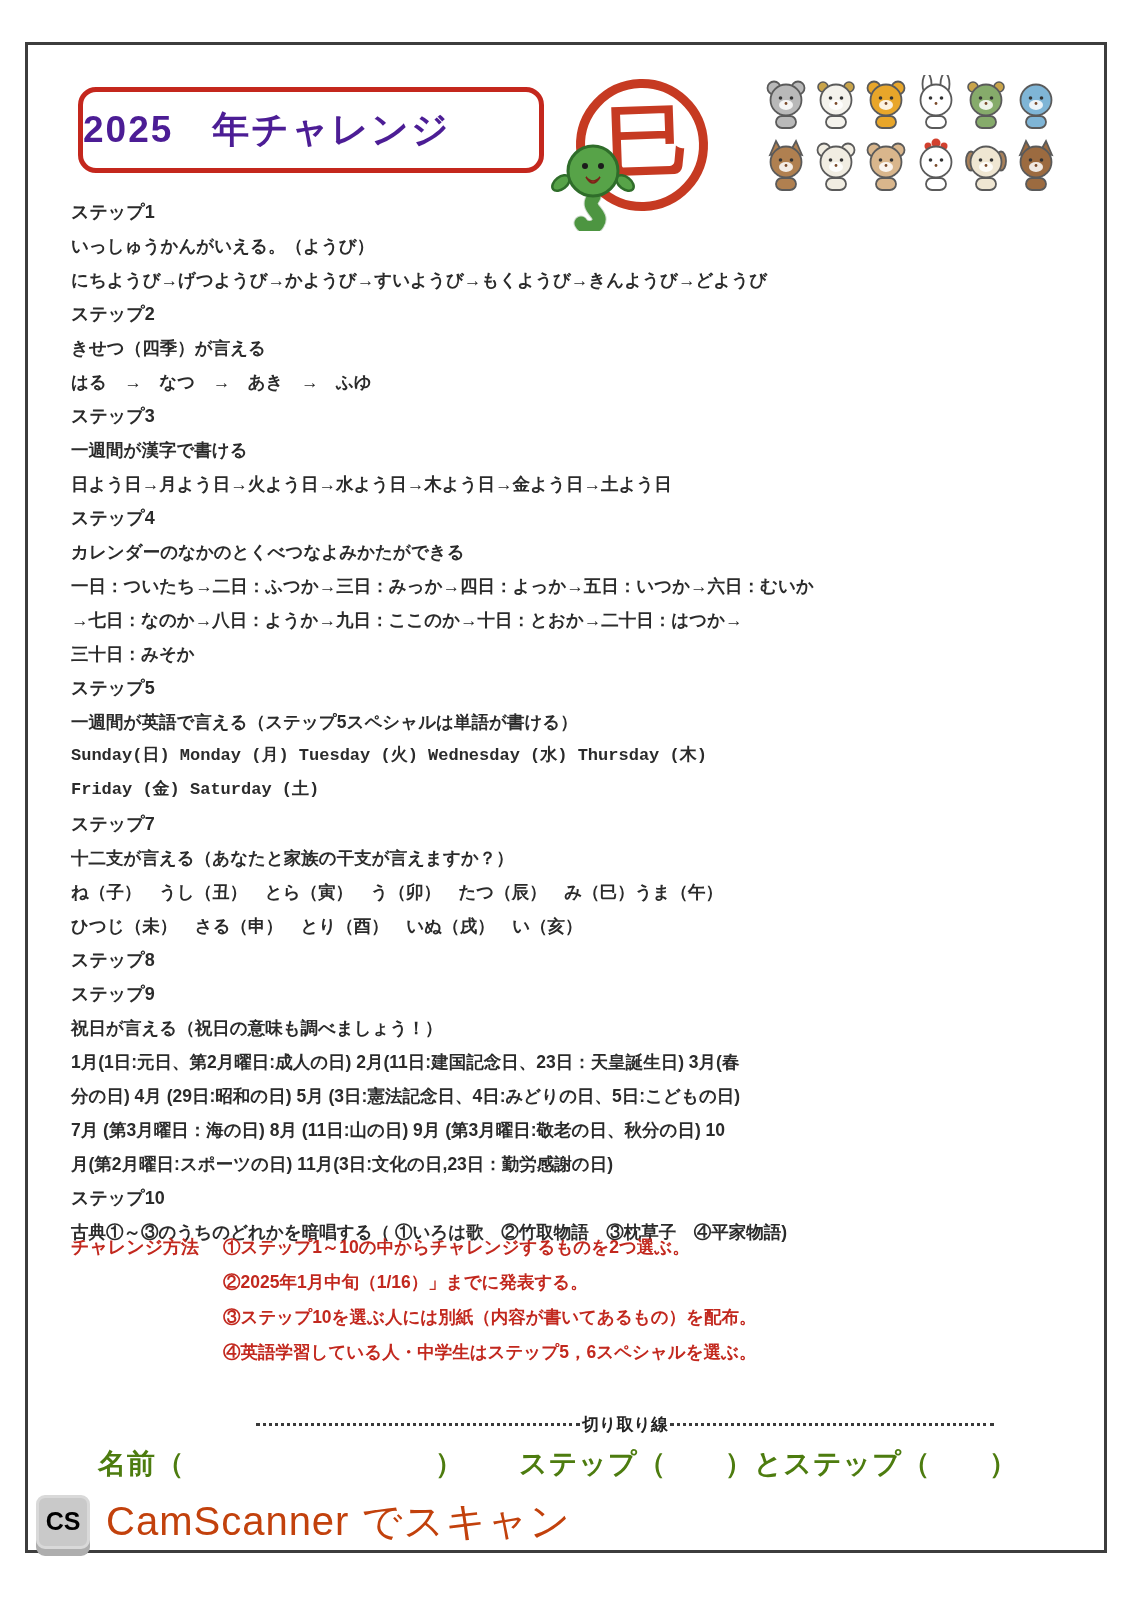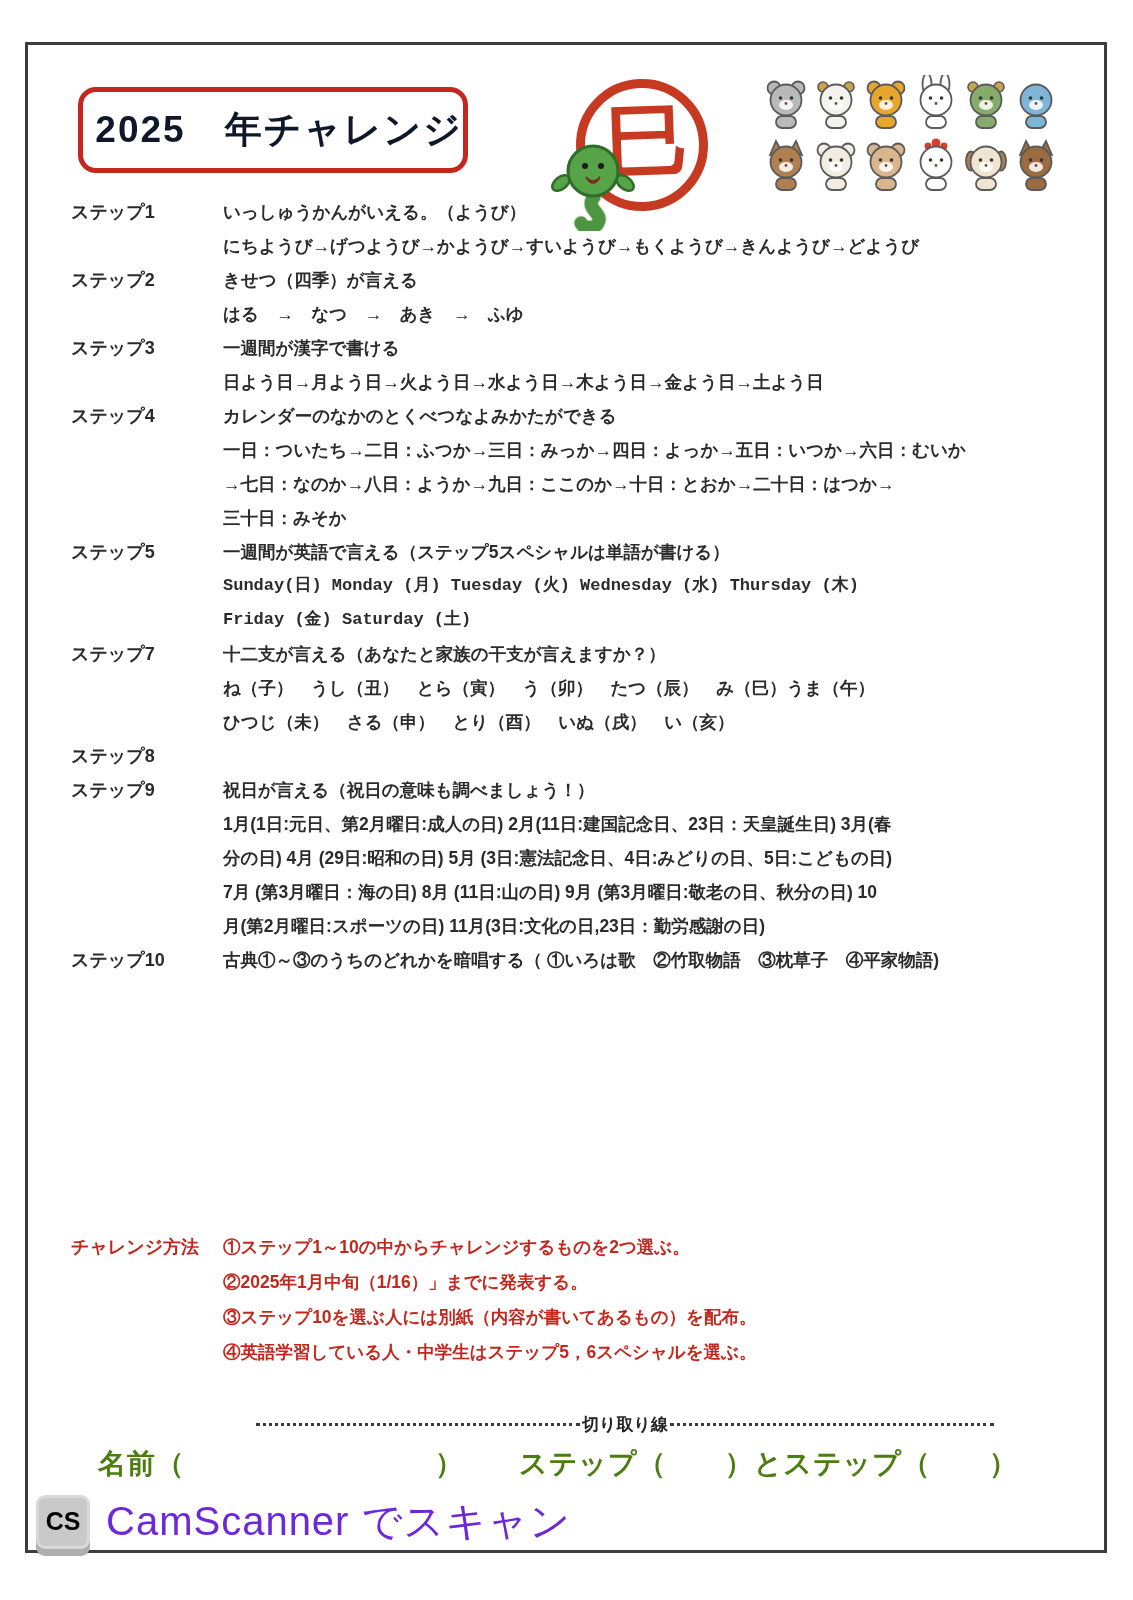--- a/index.html
+++ b/index.html
@@ -6,38 +6,38 @@
   body{
     width:1133px;height:1600px;background:#ffffff;position:relative;overflow:hidden;
     font-family:"Liberation Sans",sans-serif;color:#333;
   }
   .frame{
     position:absolute;left:25px;top:42px;width:1082px;height:1511px;
     border:3px solid #3d3d3d;background:#fff;box-sizing:border-box;
   }
   
   .title-box{
-    position:absolute;left:50px;top:42px;width:390px;height:86px;
+    position:absolute;left:50px;top:42px;width:466px;height:86px;
     border:5px solid #c4271d;border-radius:18px;box-sizing:border-box;
-    display:flex;align-items:center;justify-content:flex-end;
-    font-size:37px;font-weight:bold;color:#0f172a;letter-spacing:2px;
+    display:flex;align-items:center;justify-content:flex-start;
+    font-size:37px;font-weight:bold;color:#4c1d95;letter-spacing:2px;
   }
   .stamp{
     position:absolute;left:548px;top:34px;width:132px;height:132px;
     border:9px solid #c63a22;border-radius:50%;box-sizing:border-box;
     display:flex;align-items:center;justify-content:center;transform:rotate(-2deg);
   }
   .stamp-kanji{font-size:82px;font-weight:bold;color:#c63a22;margin-left:12px;margin-top:-6px;}
   .snake-mascot{position:absolute;left:520px;top:94px;}
   .zodiac{position:absolute;left:735px;top:30px;}
   .zrow{display:flex;gap:4px;}
   .zrow + .zrow{margin-top:2px;}
   
   .steps{position:absolute;left:43px;top:150px;right:18px;}
-  .step-row{display:flex;}
+  .step-row{display:flex;flex-direction:column;}
   .step-label{width:152px;flex:none;font-size:18px;font-weight:bold;line-height:34px;color:#2b2b2b;}
   .step-content{flex:1;min-width:0;}
   .step-line{font-size:17.5px;font-weight:bold;line-height:34px;white-space:nowrap;color:#2b2b2b;}
   .step-line.latin{font-family:"Liberation Mono",monospace;font-size:17px;}
   
   .challenge{position:absolute;left:43px;top:1185px;display:flex;}
   .challenge-label{width:152px;flex:none;font-size:18px;font-weight:bold;line-height:35px;color:#c2281e;}
   .challenge-line{font-size:17.5px;font-weight:bold;line-height:35px;white-space:nowrap;color:#c2281e;}
   
   .cutline{position:absolute;left:228px;top:1368px;width:738px;display:flex;align-items:center;}
@@ -50,21 +50,21 @@
   }
   .gap1{width:250px;}
   .gap2{width:55px;}
   
   .watermark{position:absolute;left:36px;top:1494px;display:flex;align-items:center;gap:16px;z-index:5;}
   .cs-badge{
     width:54px;height:54px;background:#c9c9c9;border-radius:9px;border:3px solid #d9d9d9;
     box-sizing:border-box;display:flex;align-items:center;justify-content:center;
     color:#000000;font-weight:bold;font-size:25px;box-shadow:0 7px 0 #aeaeae;
   }
-  .cs-text{font-size:40px;color:#6d28d9;letter-spacing:1px;}
+  .cs-text{font-size:40px;color:#c2410c;letter-spacing:1px;}
 </style>
 </head>
 <body>
 
 <div class="frame">
 
   <div class="title-box">
     <span>2025　年チャレンジ</span>
   </div>
 

